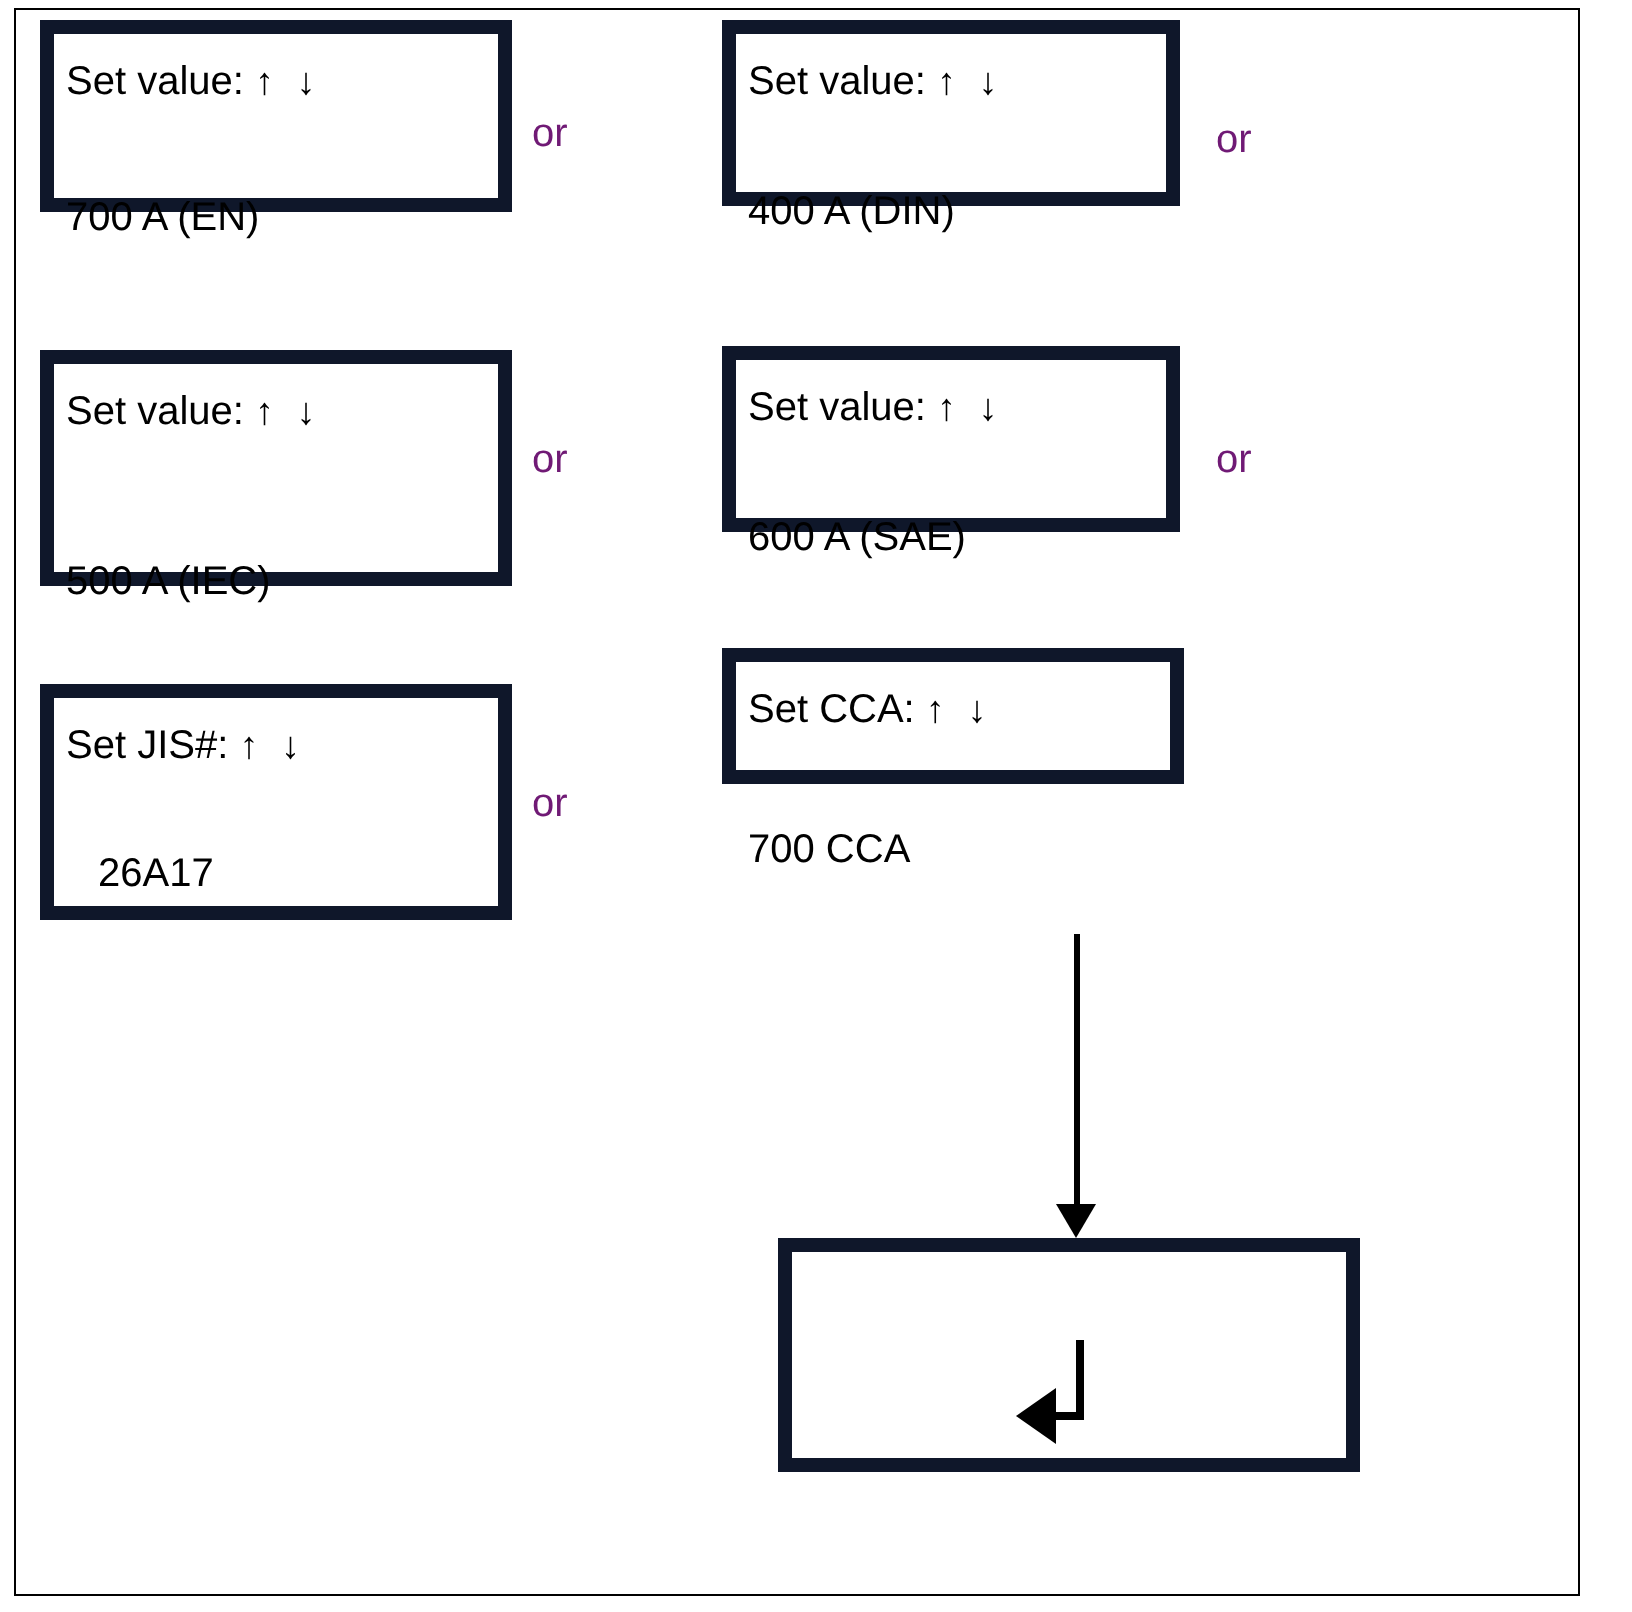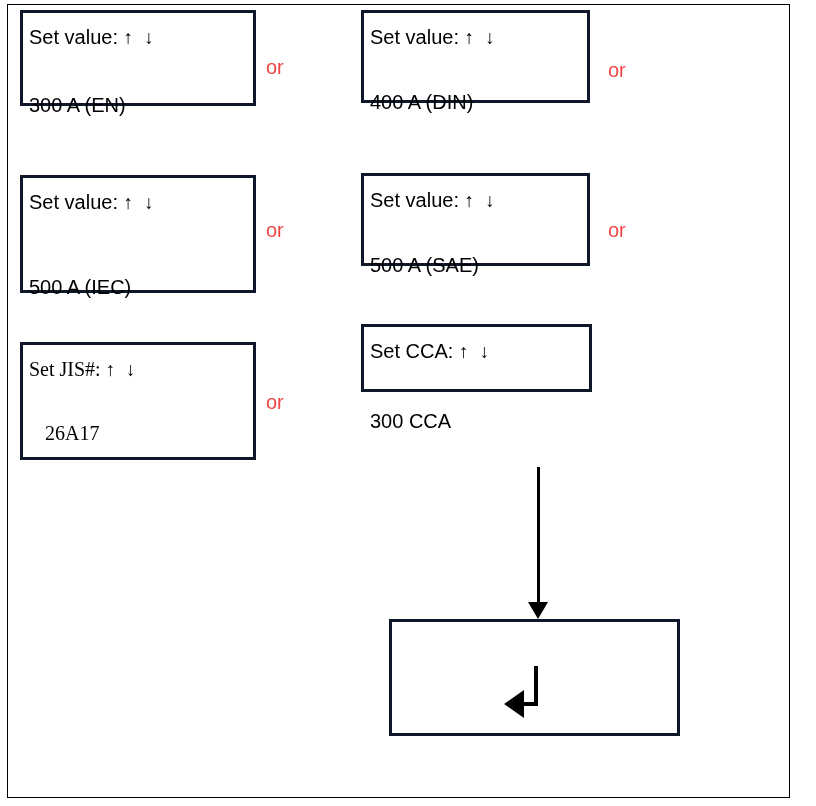--- a/index.html
+++ b/index.html
@@ -26,21 +26,21 @@
     left: 7px;
     top: 4px;
     width: 783px;
     height: 794px;
     border: 1px solid #000000;
     box-sizing: border-box;
   }
   
   .screen-box {
     position: absolute;
-    border: 3px solid #0f172a;
+    border: 7px solid #0f172a;
     box-sizing: border-box;
     background: transparent;
   }
   .screen-line {
     position: absolute;
     white-space: nowrap;
     font-size: 20px;
     line-height: 20px;
     letter-spacing: 0px;
     color: #000000;
@@ -53,21 +53,21 @@
     left: 6px;
   }
   .arrow-glyphs {
     font-size: 19px;
     letter-spacing: 3px;
   }
   .or-label {
     position: absolute;
     font-size: 20px;
     line-height: 20px;
-    color: #ef4444;
+    color: #701a75;
     white-space: nowrap;
   }
   
   .connector {
     position: absolute;
   }
   .connector .stem {
     position: absolute;
     left: 0;
     top: 0;
@@ -121,21 +121,21 @@
 
 <div id="canvas">
 
   <div class="page-frame"></div>
 
   <div class="screen-box" style="left:20px; top:10px; width:236px; height:96px;">
     <div class="screen-line top">
       <span>Set value:</span>
       <span class="arrow-glyphs">↑ ↓</span>
     </div>
-    <div class="screen-line bottom" style="top:82px;">300 A (EN)</div>
+    <div class="screen-line bottom" style="top:82px;">700 A (EN)</div>
   </div>
   <div class="or-label" style="left:266px; top:57px;">or</div>
 
   <div class="screen-box" style="left:361px; top:10px; width:229px; height:93px;">
     <div class="screen-line top">
       <span>Set value:</span>
       <span class="arrow-glyphs">↑ ↓</span>
     </div>
     <div class="screen-line bottom" style="top:79px;">400 A (DIN)</div>
   </div>
@@ -148,39 +148,39 @@
     </div>
     <div class="screen-line bottom" style="top:78px;margin-top:21px;">500 A (IEC)</div>
   </div>
   <div class="or-label" style="left:266px; top:220px;">or</div>
 
   <div class="screen-box" style="left:361px; top:173px; width:229px; height:93px;">
     <div class="screen-line top">
       <span>Set value:</span>
       <span class="arrow-glyphs">↑ ↓</span>
     </div>
-    <div class="screen-line bottom" style="top:79px;">500 A (SAE)</div>
+    <div class="screen-line bottom" style="top:79px;">600 A (SAE)</div>
   </div>
   <div class="or-label" style="left:608px; top:220px;">or</div>
 
-  <div class="screen-box" style="left:20px; top:342px; width:236px; height:118px;font-family:Liberation Serif, serif;">
+  <div class="screen-box" style="left:20px; top:342px; width:236px; height:118px;">
     <div class="screen-line top">
       <span>Set JIS#:</span>
       <span class="arrow-glyphs">↑ ↓</span>
     </div>
     <div class="screen-line bottom" style="top:78px;margin-left:16px;">26A17</div>
   </div>
   <div class="or-label" style="left:266px; top:392px;">or</div>
 
   <div class="screen-box" style="left:361px; top:324px; width:231px; height:68px;">
     <div class="screen-line top">
       <span>Set CCA:</span>
       <span class="arrow-glyphs">↑ ↓</span>
     </div>
-    <div class="screen-line bottom" style="top:84px;">300 CCA</div>
+    <div class="screen-line bottom" style="top:84px;">700 CCA</div>
   </div>
 
   <div class="connector" style="left:537px; top:467px; height:136px;">
     <div class="stem"></div>
     <div class="head"></div>
   </div>
 
   <div class="screen-box" style="left:389px; top:619px; width:291px; height:117px;">
     <div class="return-glyph" style="left:114px; top:44px; width:32px; height:52px;">
       <div class="vbar"></div>

